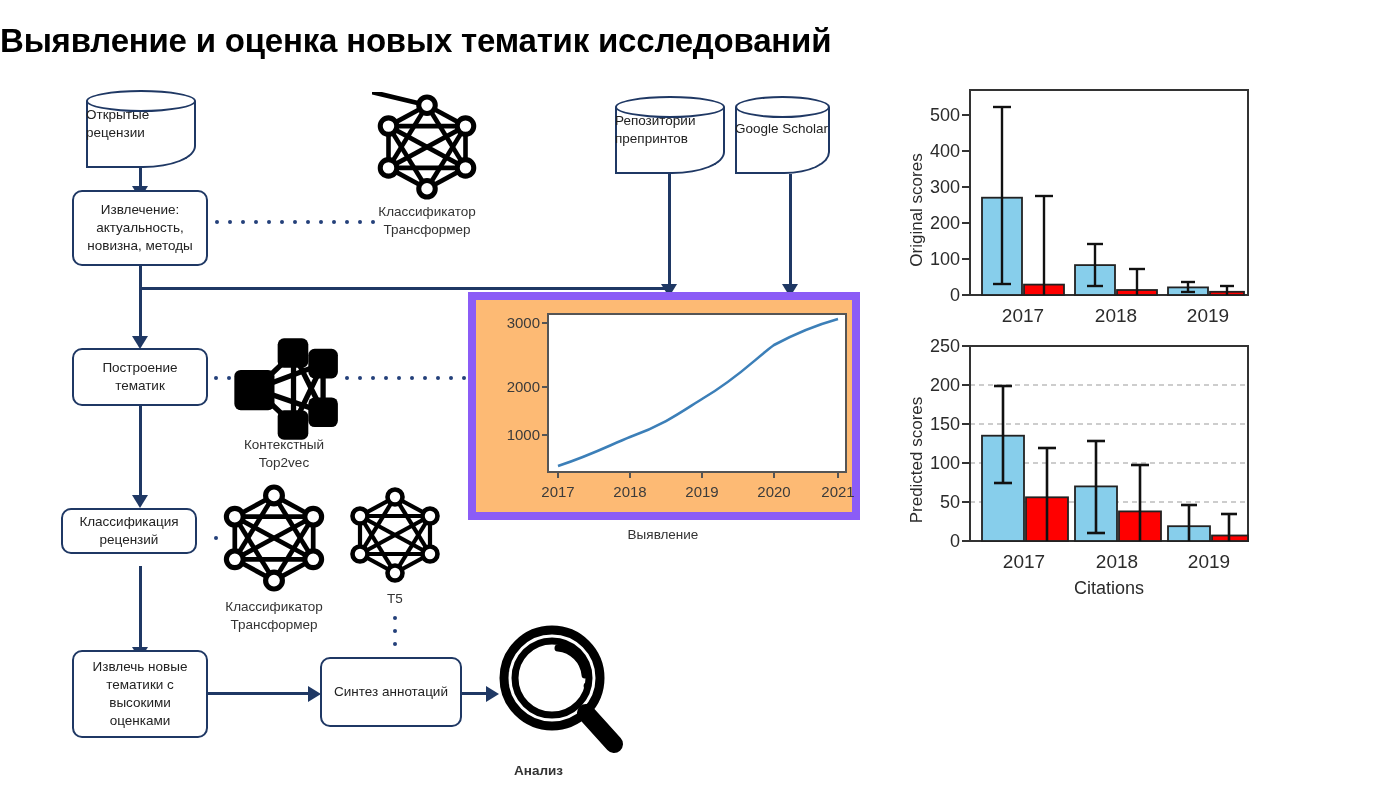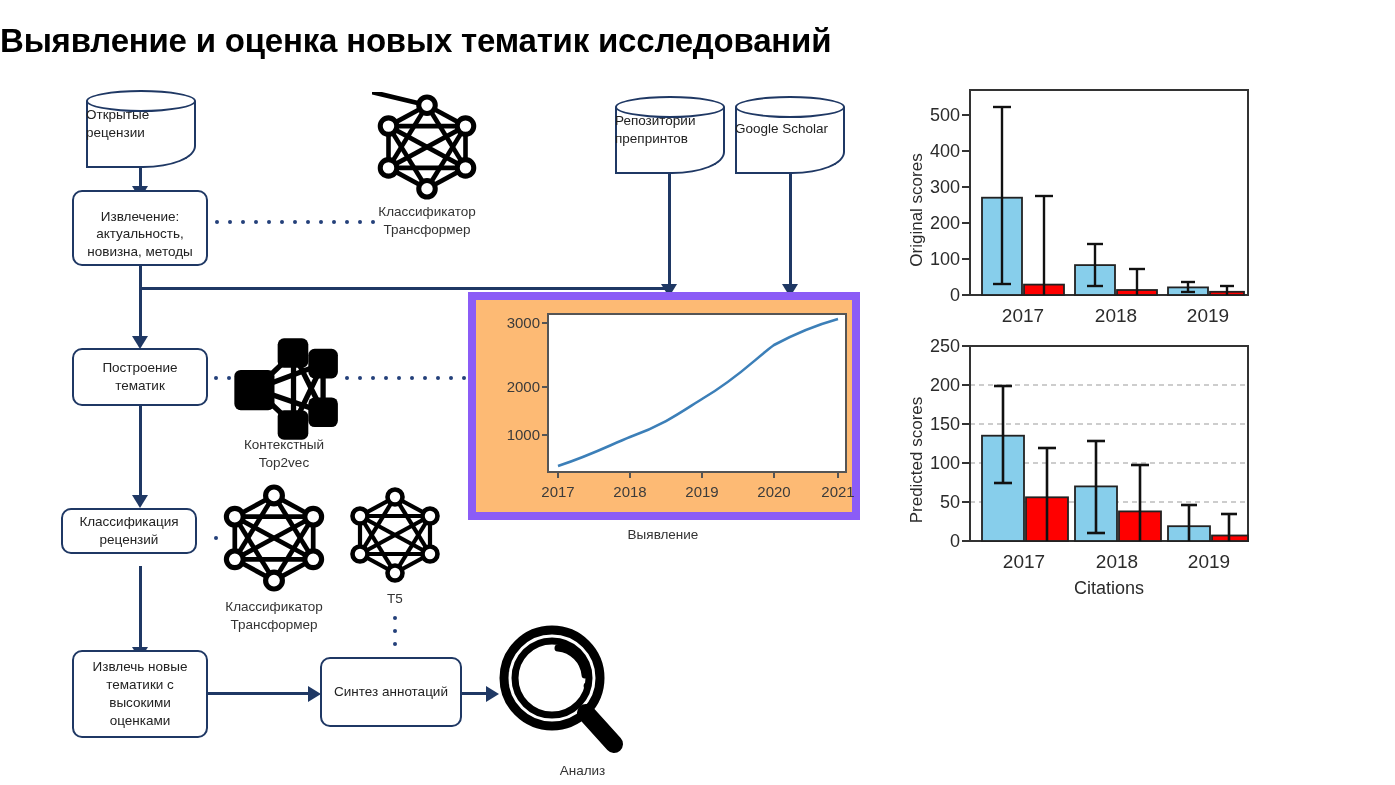--- a/index.html
+++ b/index.html
@@ -75,21 +75,21 @@
 <div class="abs" id="title">Выявление и оценка новых тематик исследований</div>
 
 <div class="cyl" style="left:86px;top:90px;width:110px;height:78px;">
   <div class="body"></div>
   <div class="top"></div>
   <div class="lbl">Открытые<br>рецензии</div>
 </div>
 <div class="abs vline" style="left:139px;top:168px;height:21px;"></div>
 <div class="abs arrowdown" style="left:132px;top:186px;"></div>
 
-<div class="abs flowbox" style="left:72px;top:190px;width:136px;height:76px;align-items:flex-end;">
+<div class="abs flowbox" style="left:72px;top:190px;width:136px;height:76px;">
   <div>Извлечение:<br>актуальность,<br>новизна, методы</div>
 </div>
 
 <div class="abs dotline" style="left:215px;top:220px;">
   <i></i>
     <i></i>
     <i></i>
     <i></i>
     <i></i>
     <i></i>
@@ -132,21 +132,21 @@
 <div class="abs caption" style="left:352px;top:203px;width:150px;">Классификатор<br>Трансформер</div>
 
 <div class="cyl" style="left:615px;top:96px;width:110px;height:78px;">
   <div class="body"></div>
   <div class="top"></div>
   <div class="lbl">Репозитории<br>препринтов</div>
 </div>
 <div class="abs vline" style="left:668px;top:174px;height:114px;"></div>
 <div class="abs arrowdown" style="left:661px;top:284px;"></div>
 
-<div class="cyl" style="left:735px;top:96px;width:110px;height:78px;padding-left:43px;">
+<div class="cyl" style="left:735px;top:96px;width:95px;height:78px;padding-left:43px;">
   <div class="body"></div>
   <div class="top"></div>
   <div class="lbl" style="top:24px;">Google Scholar</div>
 </div>
 <div class="abs vline" style="left:789px;top:174px;height:114px;"></div>
 <div class="abs arrowdown" style="left:782px;top:284px;"></div>
 
 <div class="abs vline" style="left:139px;top:266px;height:24px;"></div>
 <div class="abs hline" style="left:139px;top:287px;width:531px;"></div>
 <div class="abs vline" style="left:139px;top:287px;height:52px;"></div>
@@ -287,21 +287,21 @@
 
 <svg class="abs" style="left:496px;top:620px;" width="130" height="140" viewBox="0 0 130 140">
   <g fill="none" stroke="#000">
     <circle cx="56" cy="58" r="48" stroke-width="9"></circle>
     <circle cx="56" cy="58" r="37" stroke-width="7"></circle>
     <path d="M62 28 A30 30 0 0 1 89 55" stroke-width="7" stroke-linecap="round"></path>
     <circle cx="91" cy="66" r="3.4" fill="#000" stroke="none"></circle>
     <line x1="90" y1="93" x2="118" y2="124" stroke-width="18" stroke-linecap="round"></line>
   </g>
 </svg>
-<div class="abs caption" style="left:520px;top:762px;width:125px;">Анализ</div>
+<div class="abs caption" style="left:476px;top:762px;width:125px;font-weight:bold;">Анализ</div>
 
 <div class="abs" id="insetpanel" style="left:468px;top:292px;width:392px;height:228px;">
   <svg width="388" height="224" viewBox="0 0 388 224">
     <rect x="72" y="14" width="298" height="158" fill="#fff" stroke="#555" stroke-width="2"></rect>
     <text class="tick" x="64" y="28" text-anchor="end" font-family="Liberation Sans, sans-serif">3000</text>
     <text class="tick" x="64" y="92" text-anchor="end" font-family="Liberation Sans, sans-serif">2000</text>
     <text class="tick" x="64" y="140" text-anchor="end" font-family="Liberation Sans, sans-serif">1000</text>
     <line x1="66" y1="23" x2="72" y2="23" stroke="#555" stroke-width="2"></line>
     <line x1="66" y1="87" x2="72" y2="87" stroke="#555" stroke-width="2"></line>
     <line x1="66" y1="135" x2="72" y2="135" stroke="#555" stroke-width="2"></line>

